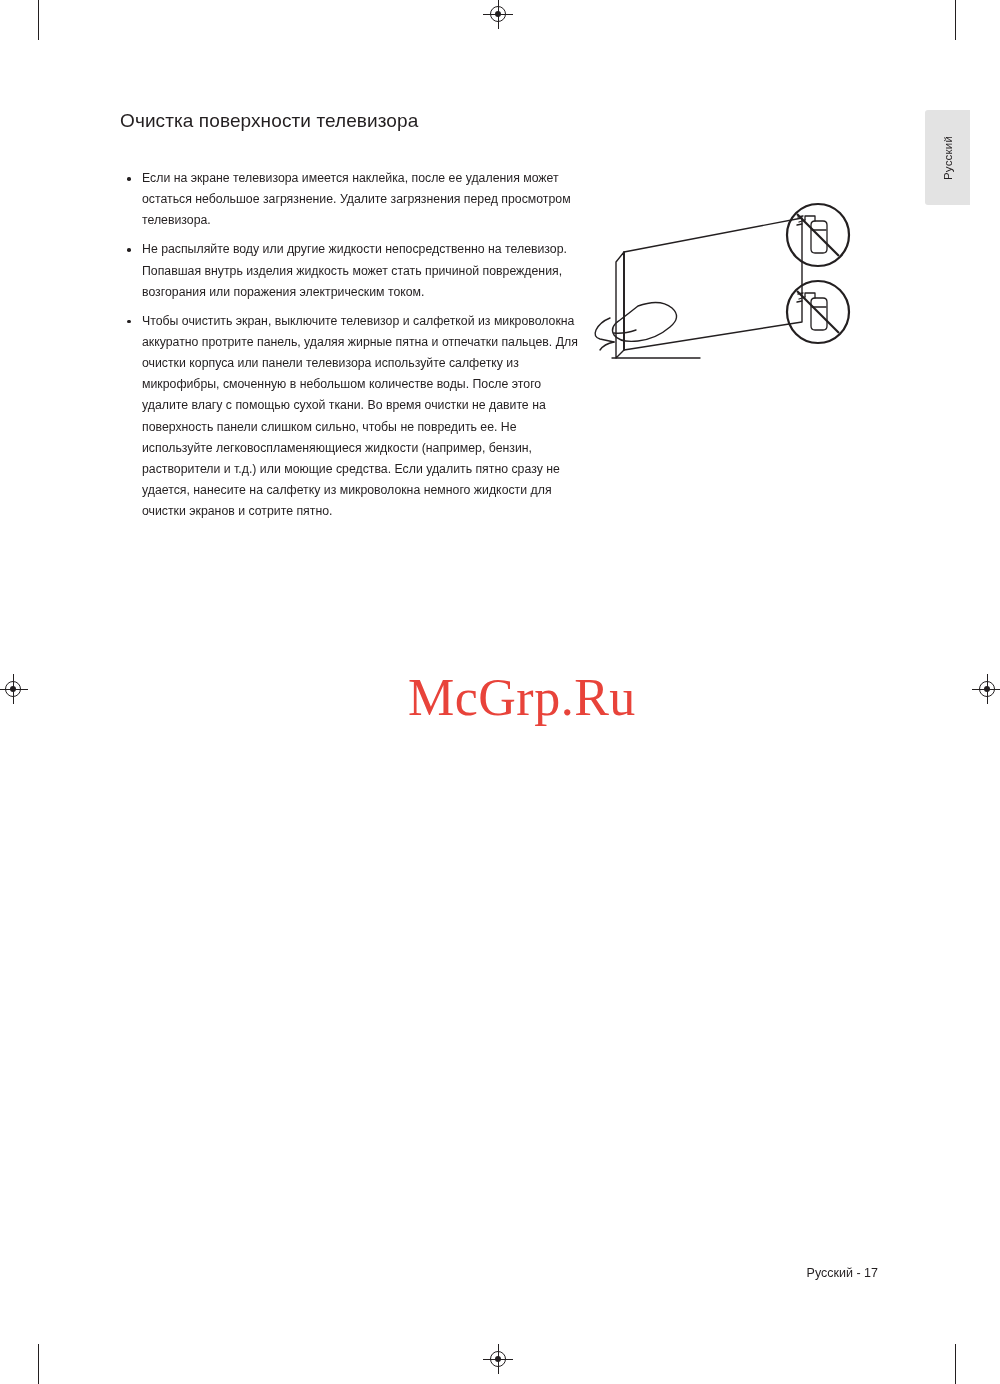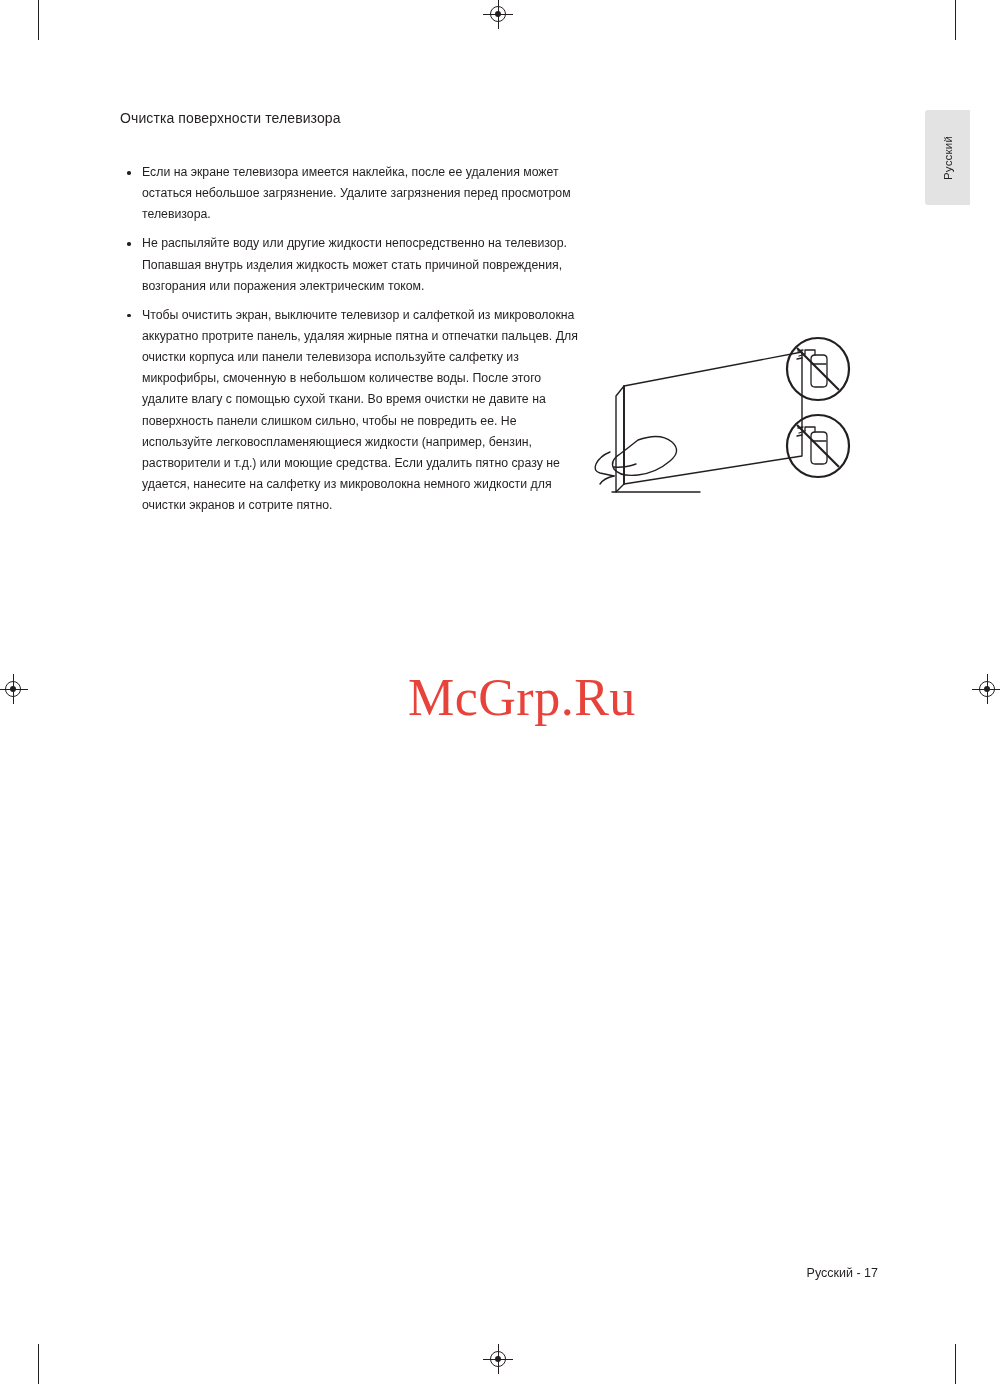--- a/index.html
+++ b/index.html
@@ -88,28 +88,28 @@
   }
 
   
   .page-body {
     position: absolute;
     left: 120px;
     top: 110px;
     width: 760px;
   }
   h1.page-title {
-    font-size: 14px;
+    font-size: 19px;
     font-weight: normal;
     margin: 0 0 14px 0;
     letter-spacing: 0.1px;
   }
   .columns {
     display: flex;
-    align-items: flex-end;
+    align-items: flex-start;
     margin-top: 36px;
   }
   .text-col {
     width: 470px;
     flex: 0 0 470px;
   }
   ul.bullets {
     list-style: none;
     margin: 0;
     padding: 0;

